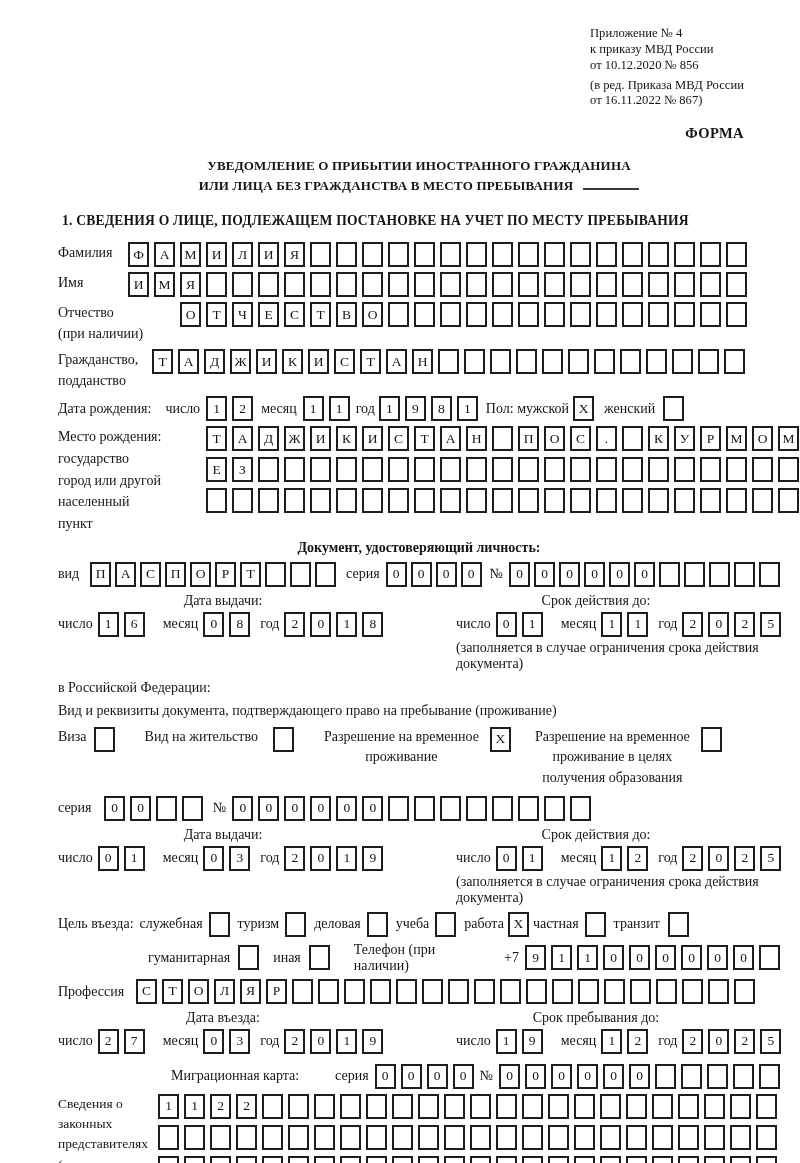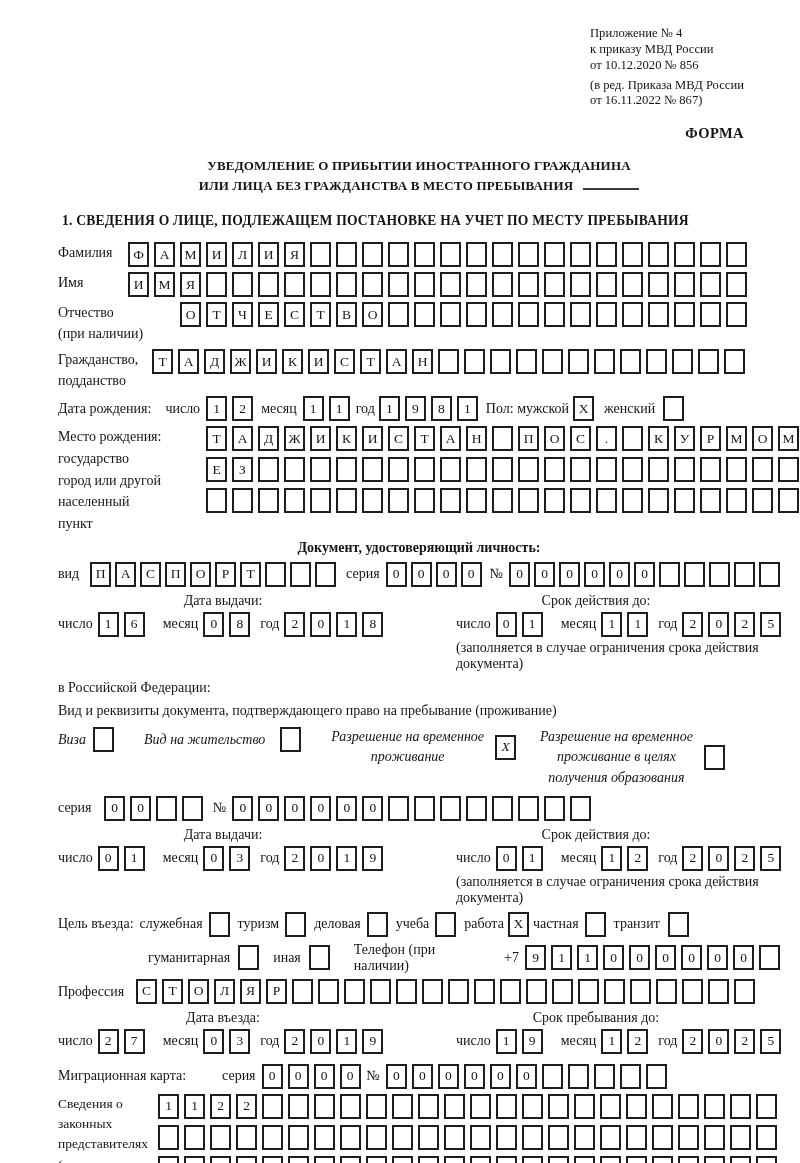--- a/index.html
+++ b/index.html
@@ -52,21 +52,21 @@
   .dp-left .dp-head { width:330px; }
   .dp-right .dp-head { width:280px; }
   .dgroup { display:flex; align-items:center; }
   .dlabel { margin-right:5px; }
   .dgroup .boxes { margin-right:10px; }
   .footnote { font-size:14px; margin-top:3px; }
 
   .intro { line-height:1.65; margin-top:4px; }
 
   .options-row { display:flex; align-items:flex-start; margin:5px 0 8px; }
-  .opt { display:flex; align-items:center;font-style:italic; }
+  .opt { display:flex; align-items:flex-start; }
   .opt-label { margin-right:7px; line-height:1.4; }
   .opt-multi { text-align:center; line-height:1.45; }
 
   .reps-footnote { font-size:12.8px; margin:5px 0 0 150px; }
 </style>
 </head>
 <body>
 
 <div class="page">
 
@@ -662,21 +662,21 @@
               <span class="box">2</span>
               <span class="box">0</span>
               <span class="box">2</span>
               <span class="box">5</span>
             </span>
         </div>
       </div>
     </div>
   </div>
 
-  <div class="row row-c" style="margin-top:10px;">
+  <div class="row row-c" style="margin-top:10px;justify-content:flex-end;">
     <span>Миграционная карта:</span>
     <span class="ml36">серия</span>
     <span class="boxes ml6">
         <span class="box">0</span>
         <span class="box">0</span>
         <span class="box">0</span>
         <span class="box">0</span>
       </span>
     <span class="ml6">№</span>
     <span class="boxes ml6">

